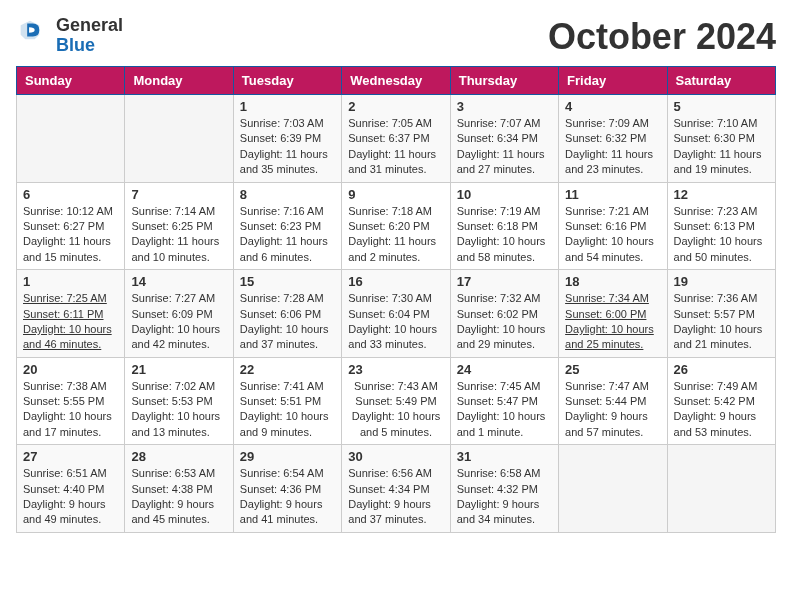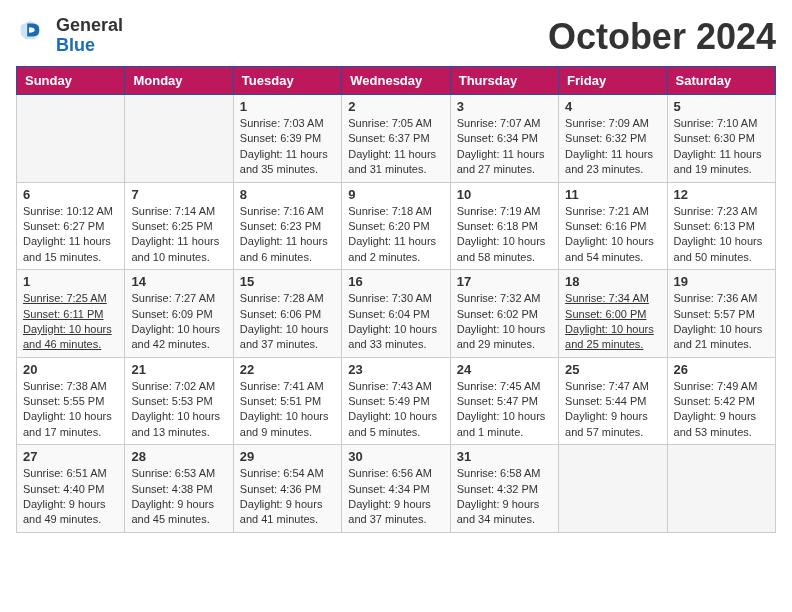--- a/index.html
+++ b/index.html
@@ -259,21 +259,21 @@
 Daylight: 10 hours and 13 minutes.</div>
         </td>
         <td>
           <span class="day-number">22</span>
           <div class="day-info" style="white-space: pre-line;">Sunrise: 7:41 AM
 Sunset: 5:51 PM
 Daylight: 10 hours and 9 minutes.</div>
         </td>
         <td>
           <span class="day-number">23</span>
-          <div class="day-info" style="white-space: pre-line;">Sunrise: 7:43 AM
+          <div class="day-info" style="white-space: pre-line; text-align: center;">Sunrise: 7:43 AM
 Sunset: 5:49 PM
 Daylight: 10 hours and 5 minutes.</div>
         </td>
         <td>
           <span class="day-number">24</span>
           <div class="day-info" style="white-space: pre-line;">Sunrise: 7:45 AM
 Sunset: 5:47 PM
 Daylight: 10 hours and 1 minute.</div>
         </td>
         <td>

